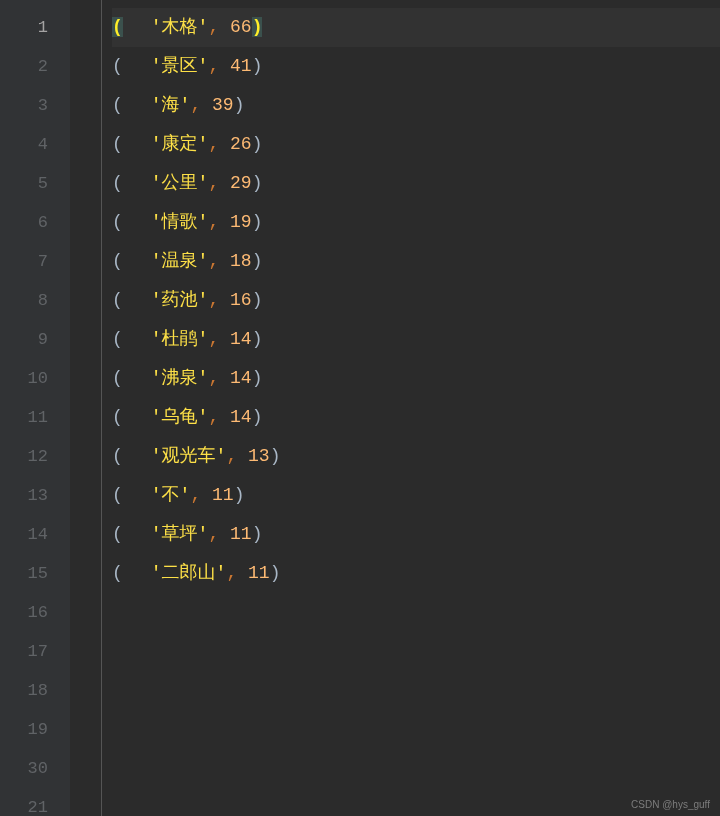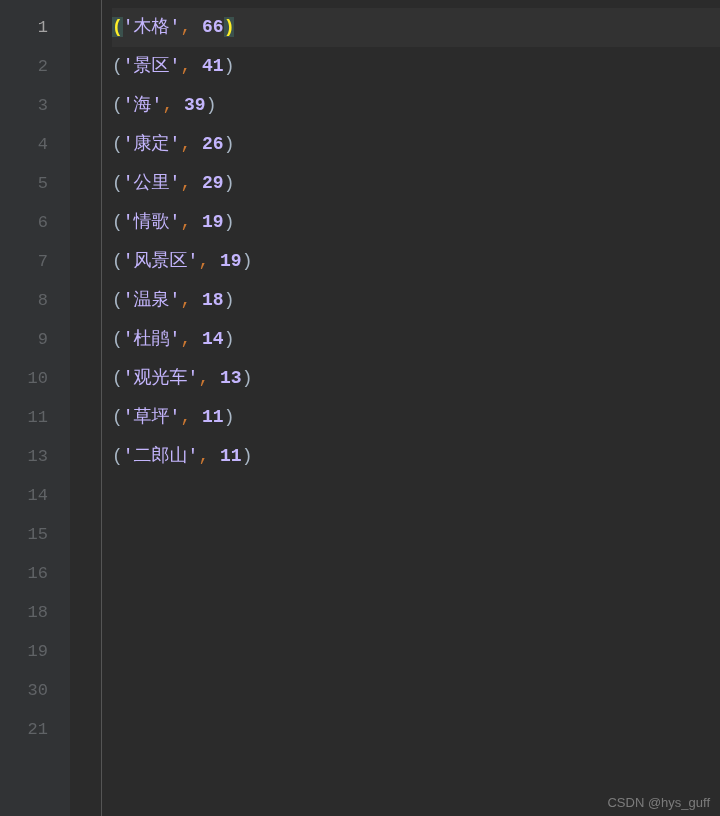--- a/index.html
+++ b/index.html
@@ -60,75 +60,80 @@
     }
     .paren {
       color: #a9b7c6;
     }
     .paren.bracket-hl {
       background: #3b514d;
       color: #ffef28;
       font-weight: bold;
     }
     .string {
-      color: #c4b5fd;
+      color: #fde047;
+      padding-left: 28px;
     }
     .comma {
       color: #cc7832;
     }
     .number {
-      color: #c4b5fd;
-      font-weight: bold;
+      color: #fdba74;
     }
     .watermark {
       position: absolute;
       bottom: 6px;
       right: 10px;
       color: #8a8a8a;
-      font-size: 13px;
+      font-size: 10px;
       font-family: Arial, sans-serif;
       opacity: 0.85;
     }
   </style>
 </head>
 <body>
 
 <div class="editor">
   <div class="gutter" id="gutter">
       <div class="line-number active">1</div>
       <div class="line-number">2</div>
       <div class="line-number">3</div>
       <div class="line-number">4</div>
       <div class="line-number">5</div>
       <div class="line-number">6</div>
       <div class="line-number">7</div>
       <div class="line-number">8</div>
       <div class="line-number">9</div>
       <div class="line-number">10</div>
       <div class="line-number">11</div>
+      <div class="line-number">12</div>
       <div class="line-number">13</div>
       <div class="line-number">14</div>
       <div class="line-number">15</div>
       <div class="line-number">16</div>
+      <div class="line-number">17</div>
       <div class="line-number">18</div>
       <div class="line-number">19</div>
       <div class="line-number">30</div>
       <div class="line-number">21</div>
     </div>
   <div class="divider"></div>
   <div class="code-area" id="code">
       <div class="code-line highlighted"><span class="paren bracket-hl">(</span><span class="string">'木格'</span><span class="comma">,</span> <span class="number">66</span><span class="paren bracket-hl">)</span></div>
       <div class="code-line"><span class="paren">(</span><span class="string">'景区'</span><span class="comma">,</span> <span class="number">41</span><span class="paren">)</span></div>
       <div class="code-line"><span class="paren">(</span><span class="string">'海'</span><span class="comma">,</span> <span class="number">39</span><span class="paren">)</span></div>
       <div class="code-line"><span class="paren">(</span><span class="string">'康定'</span><span class="comma">,</span> <span class="number">26</span><span class="paren">)</span></div>
       <div class="code-line"><span class="paren">(</span><span class="string">'公里'</span><span class="comma">,</span> <span class="number">29</span><span class="paren">)</span></div>
       <div class="code-line"><span class="paren">(</span><span class="string">'情歌'</span><span class="comma">,</span> <span class="number">19</span><span class="paren">)</span></div>
-      <div class="code-line"><span class="paren">(</span><span class="string">'风景区'</span><span class="comma">,</span> <span class="number">19</span><span class="paren">)</span></div>
       <div class="code-line"><span class="paren">(</span><span class="string">'温泉'</span><span class="comma">,</span> <span class="number">18</span><span class="paren">)</span></div>
+      <div class="code-line"><span class="paren">(</span><span class="string">'药池'</span><span class="comma">,</span> <span class="number">16</span><span class="paren">)</span></div>
       <div class="code-line"><span class="paren">(</span><span class="string">'杜鹃'</span><span class="comma">,</span> <span class="number">14</span><span class="paren">)</span></div>
+      <div class="code-line"><span class="paren">(</span><span class="string">'沸泉'</span><span class="comma">,</span> <span class="number">14</span><span class="paren">)</span></div>
+      <div class="code-line"><span class="paren">(</span><span class="string">'乌龟'</span><span class="comma">,</span> <span class="number">14</span><span class="paren">)</span></div>
       <div class="code-line"><span class="paren">(</span><span class="string">'观光车'</span><span class="comma">,</span> <span class="number">13</span><span class="paren">)</span></div>
+      <div class="code-line"><span class="paren">(</span><span class="string">'不'</span><span class="comma">,</span> <span class="number">11</span><span class="paren">)</span></div>
       <div class="code-line"><span class="paren">(</span><span class="string">'草坪'</span><span class="comma">,</span> <span class="number">11</span><span class="paren">)</span></div>
       <div class="code-line"><span class="paren">(</span><span class="string">'二郎山'</span><span class="comma">,</span> <span class="number">11</span><span class="paren">)</span></div>
       <div class="code-line"></div>
     </div>
 </div>
 
 <div class="watermark">CSDN @hys_guff</div>
 
 </body></html>

